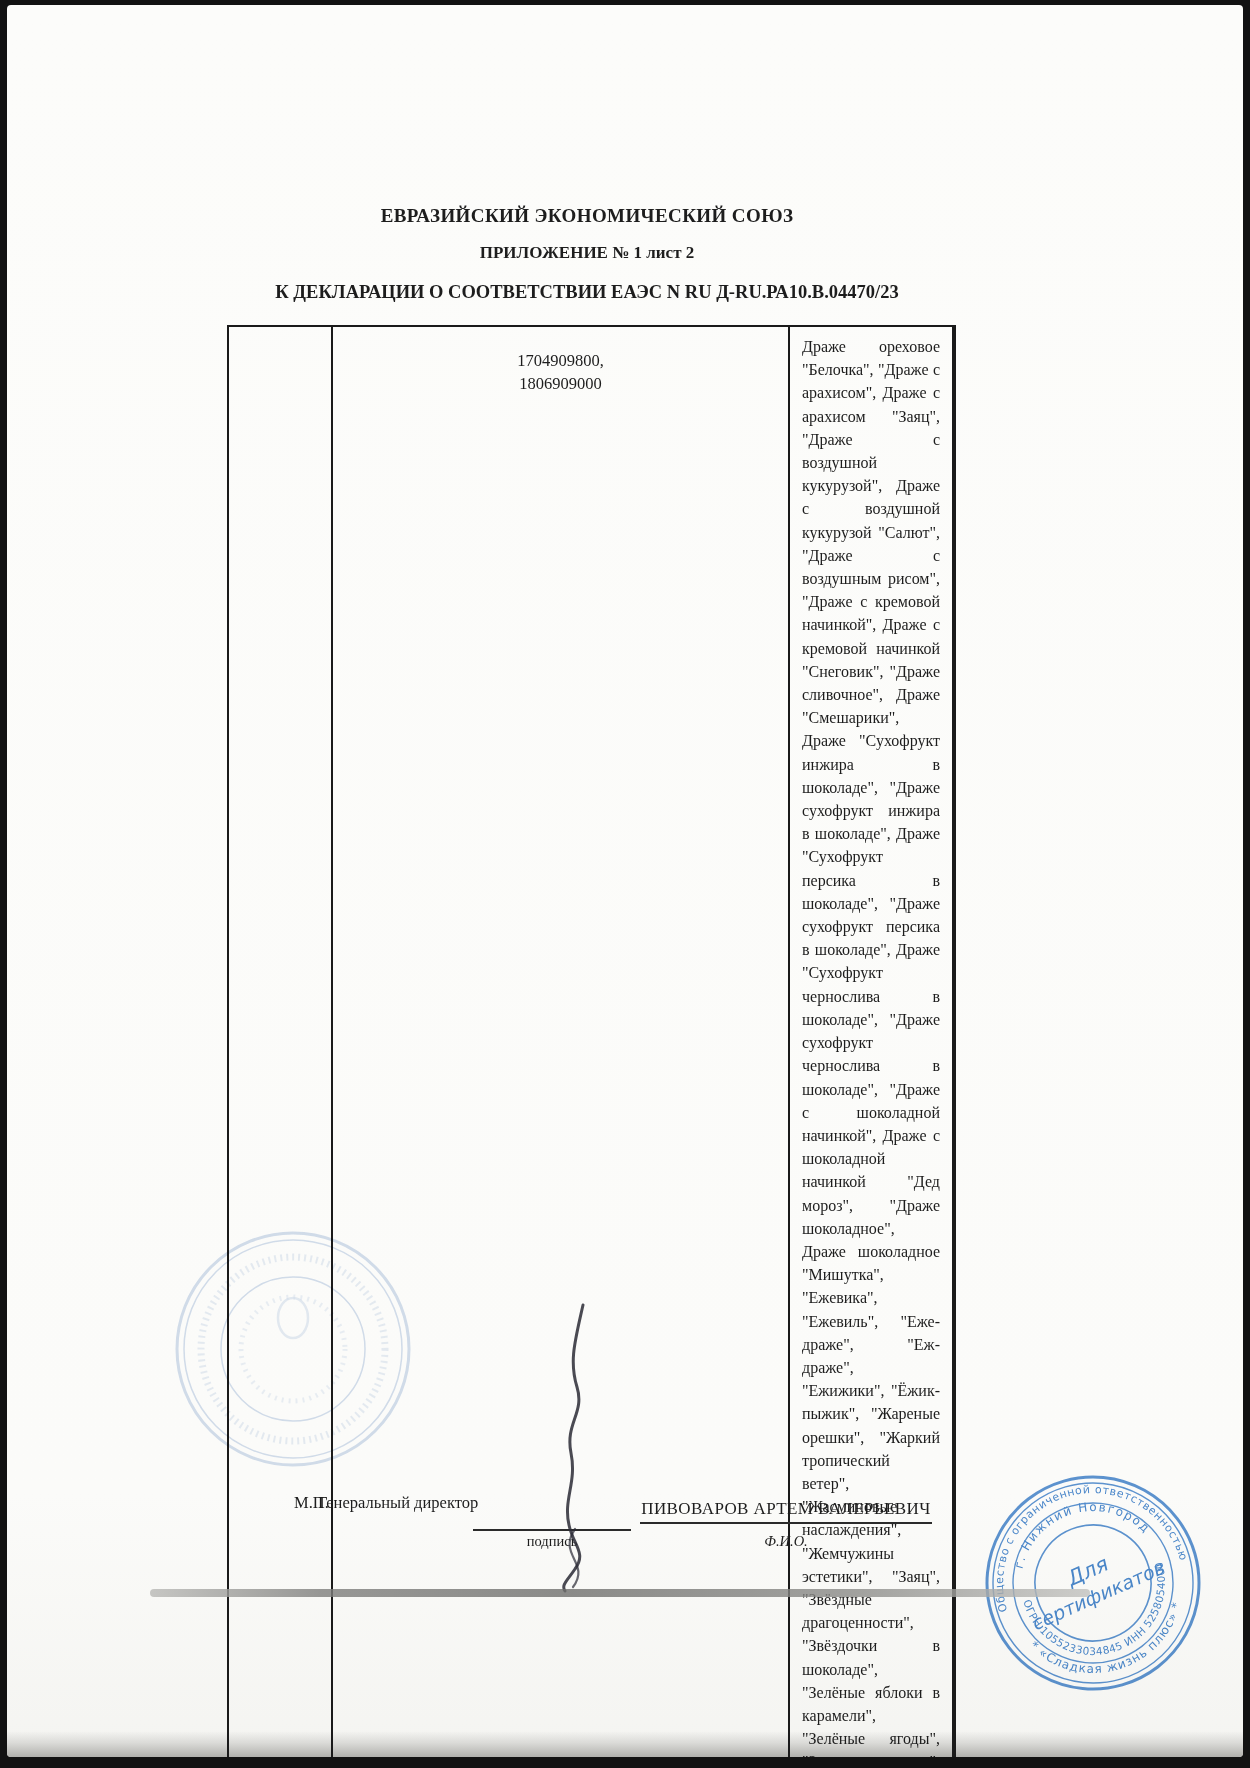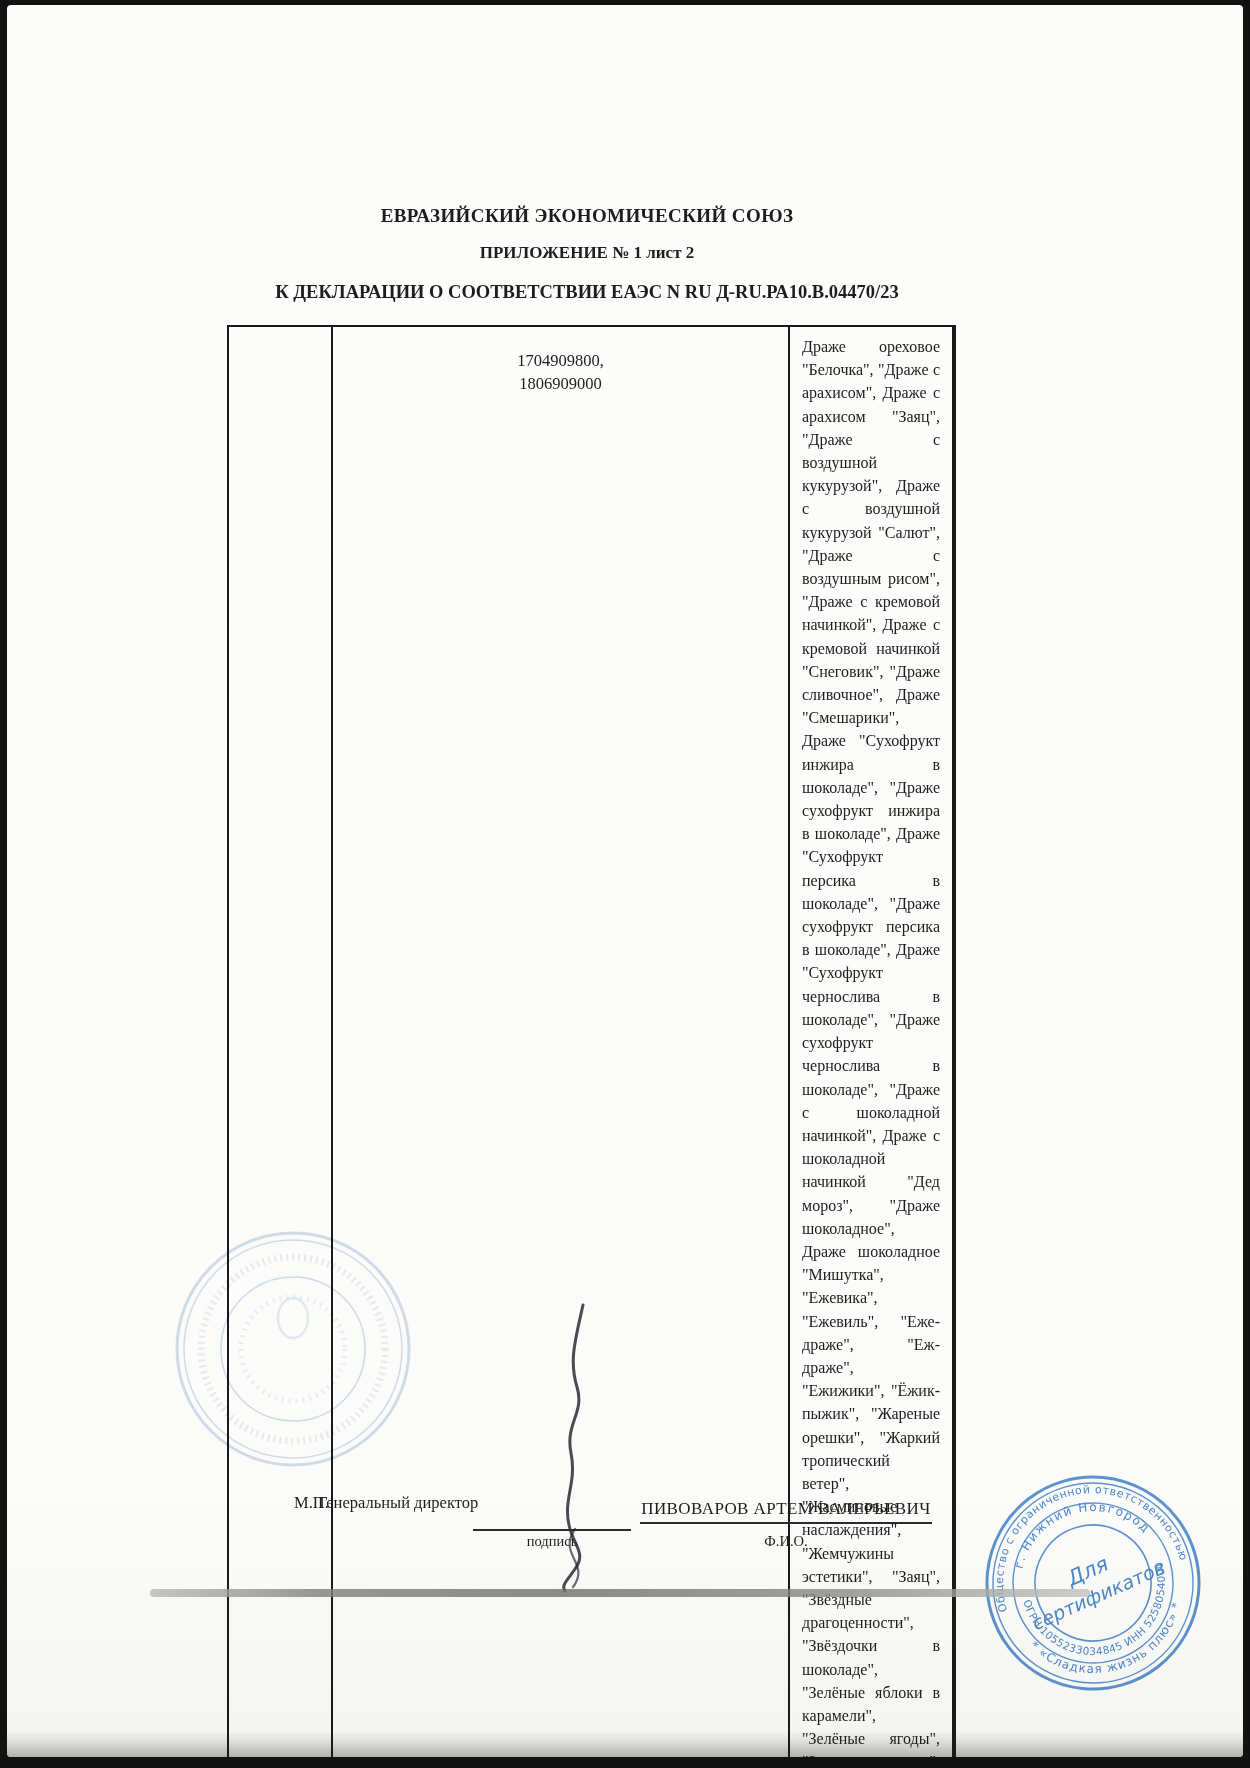--- a/index.html
+++ b/index.html
@@ -42,21 +42,21 @@
   .td-code{text-align:center;white-space:pre-line;padding:22px 4px;font-size:16.5px;}
   .td-products{text-align:justify;text-justify:inter-word;}
   .td-doc{padding:6px 6px;font-size:16px;line-height:23.5px;}
 
   .footer-label{position:absolute;font-size:16.5px;z-index:2;}
   .mp{left:248px;top:1488px;margin-left:39px;}
   .director{left:311px;top:1488px;}
   .sig-block{position:absolute;left:466px;top:1500px;width:158px;border-bottom:2px solid #2b2b2b;height:24px;z-index:2;}
   .sig-caption{position:absolute;left:466px;top:1528px;width:158px;text-align:center;font-size:14.5px;z-index:2;}
   .name-block{position:absolute;left:633px;top:1494px;width:292px;text-align:center;font-size:17px;letter-spacing:.4px;border-bottom:2px solid #2b2b2b;padding-bottom:3px;z-index:2;}
-  .name-caption{position:absolute;left:633px;top:1528px;width:292px;text-align:center;font-size:14.5px;z-index:2;}
+  .name-caption{position:absolute;left:633px;top:1528px;width:292px;text-align:center;font-size:14.5px;z-index:2;font-style:italic;}
 
   .signature-svg{position:absolute;left:520px;top:1298px;z-index:4;}
   .stamp-left{position:absolute;left:160px;top:1218px;z-index:3;mix-blend-mode:multiply;}
   .stamp-right{position:absolute;left:966px;top:1458px;z-index:5;transform:rotate(-16deg);mix-blend-mode:multiply;opacity:.92;}
   .stamp-right text{font-family:"DejaVu Sans","Liberation Sans",sans-serif;}
   .stamp-center{font-style:italic;font-family:"DejaVu Serif","Liberation Serif",serif;}
   .scan-streak{
     position:absolute;left:143px;top:1584px;width:940px;height:8px;z-index:6;
     background:linear-gradient(90deg,#b9b9b6 0%,#7e7e7c 18%,#6f6f6d 45%,#8b8b88 75%,#c2c2bf 100%);
     border-radius:4px;opacity:.8;

